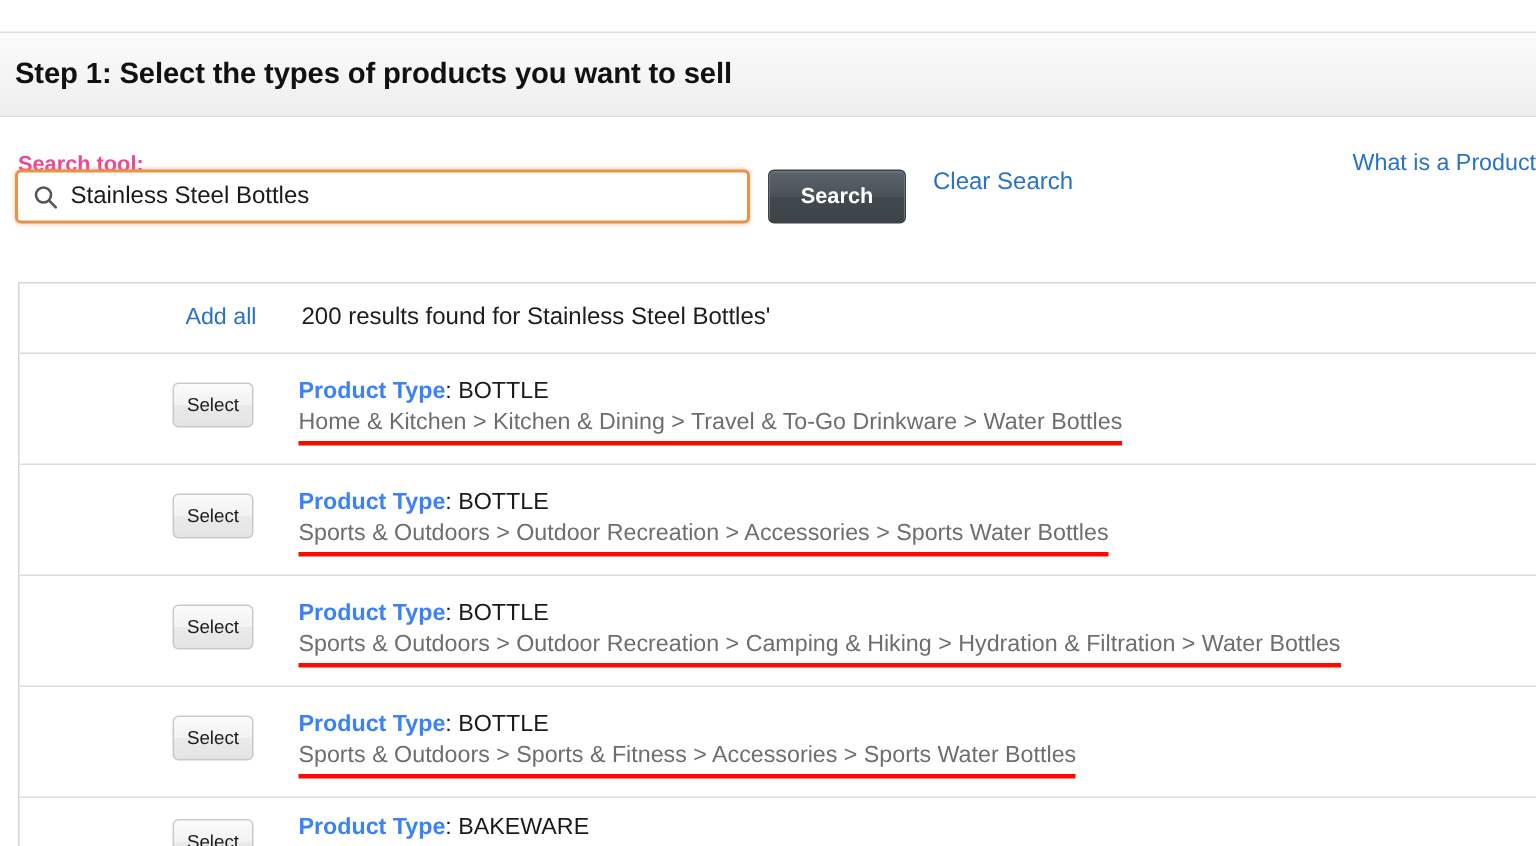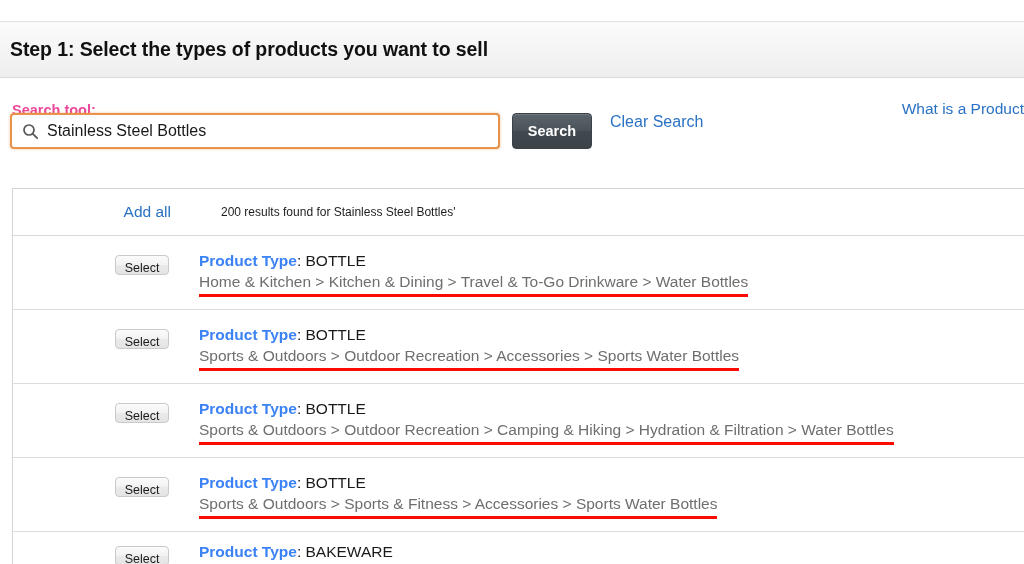--- a/index.html
+++ b/index.html
@@ -94,21 +94,21 @@
     background: transparent;
     font-family: "Liberation Sans", sans-serif;
     font-size: 16px;
     color: #1a1a1a;
     padding: 0;
     height: 30px;
     line-height: 30px;
   }
   .search-button {
     margin-left: 12px;
-    width: 80px;
+    width: 92px;
     height: 36px;
     box-sizing: border-box;
     border: 1px solid #3a4248;
     border-radius: 4px;
     background: linear-gradient(to bottom, #5b646c 0%, #4a5259 50%, #41484e 51%, #3c4349 100%);
     color: #ffffff;
     font-family: "Liberation Sans", sans-serif;
     font-size: 14.5px;
     font-weight: bold;
     cursor: pointer;
@@ -151,42 +151,41 @@
   .head-action {
     justify-content: flex-end;
     padding-right: 28px;
   }
   .add-all-link {
     font-size: 15.5px;
     color: #2a72c5;
     cursor: pointer;
   }
   .results-count {
-    font-size: 12px;
+    font-size: 16px;
     color: #1d1d1d;
     padding-left: 2px;
-    margin-left: 20px;
   }
 
   .result-row {
     display: flex;
     align-items: flex-start;
     border-bottom: 1px solid #dcdcdc;
     box-sizing: border-box;
     min-height: 74px;
   }
   .result-row .cell-action {
     align-items: flex-start;
     padding-top: 19px;
     justify-content: flex-end;
     padding-right: 30px;
   }
   .select-button {
     width: 54px;
-    height: 20px;
+    height: 30px;
     box-sizing: border-box;
     border: 1px solid #c7c9cc;
     border-radius: 4px;
     background: linear-gradient(to bottom, #fbfbfb 0%, #f2f2f2 50%, #eaeaea 51%, #e4e4e4 100%);
     color: #1b1b1b;
     font-family: "Liberation Sans", sans-serif;
     font-size: 12.5px;
     cursor: pointer;
     padding: 0;
     line-height: 24px;

